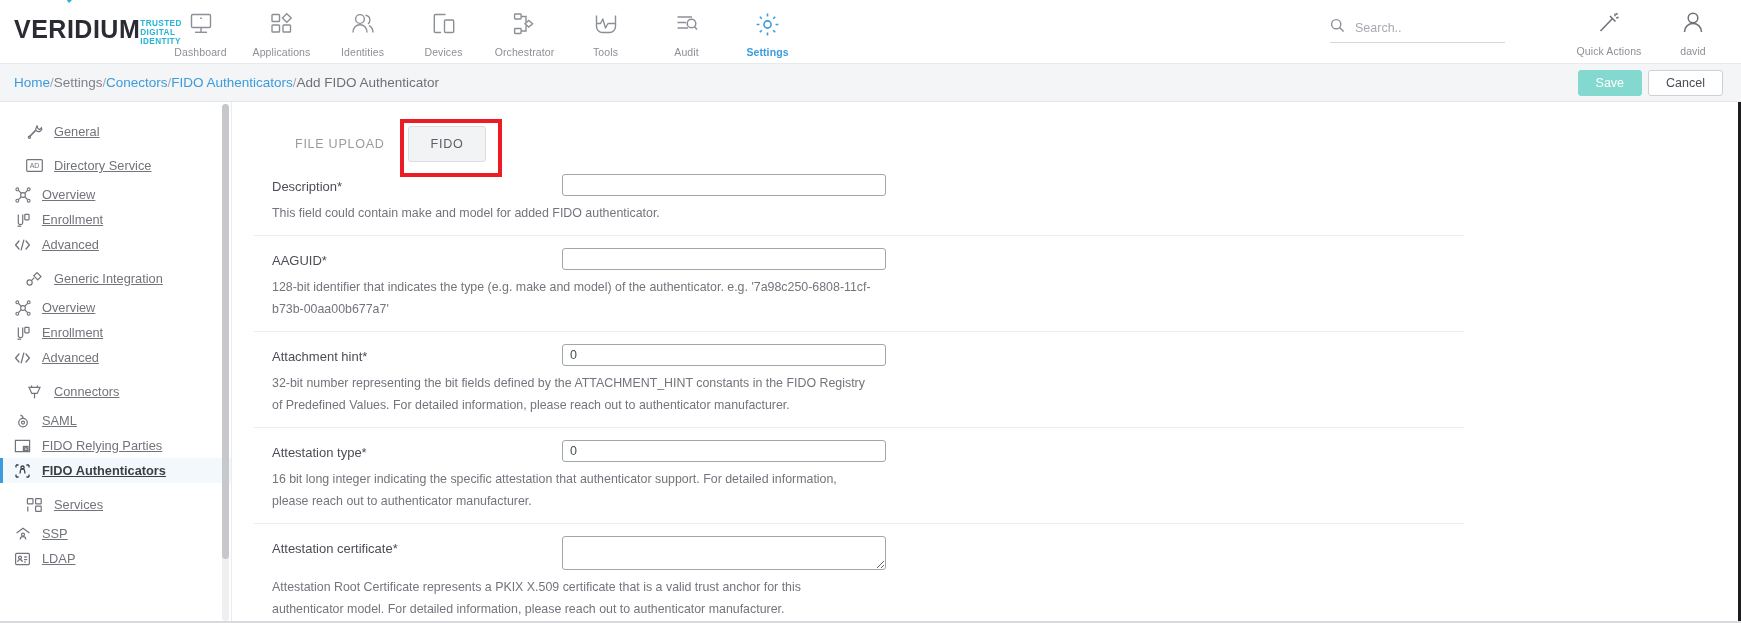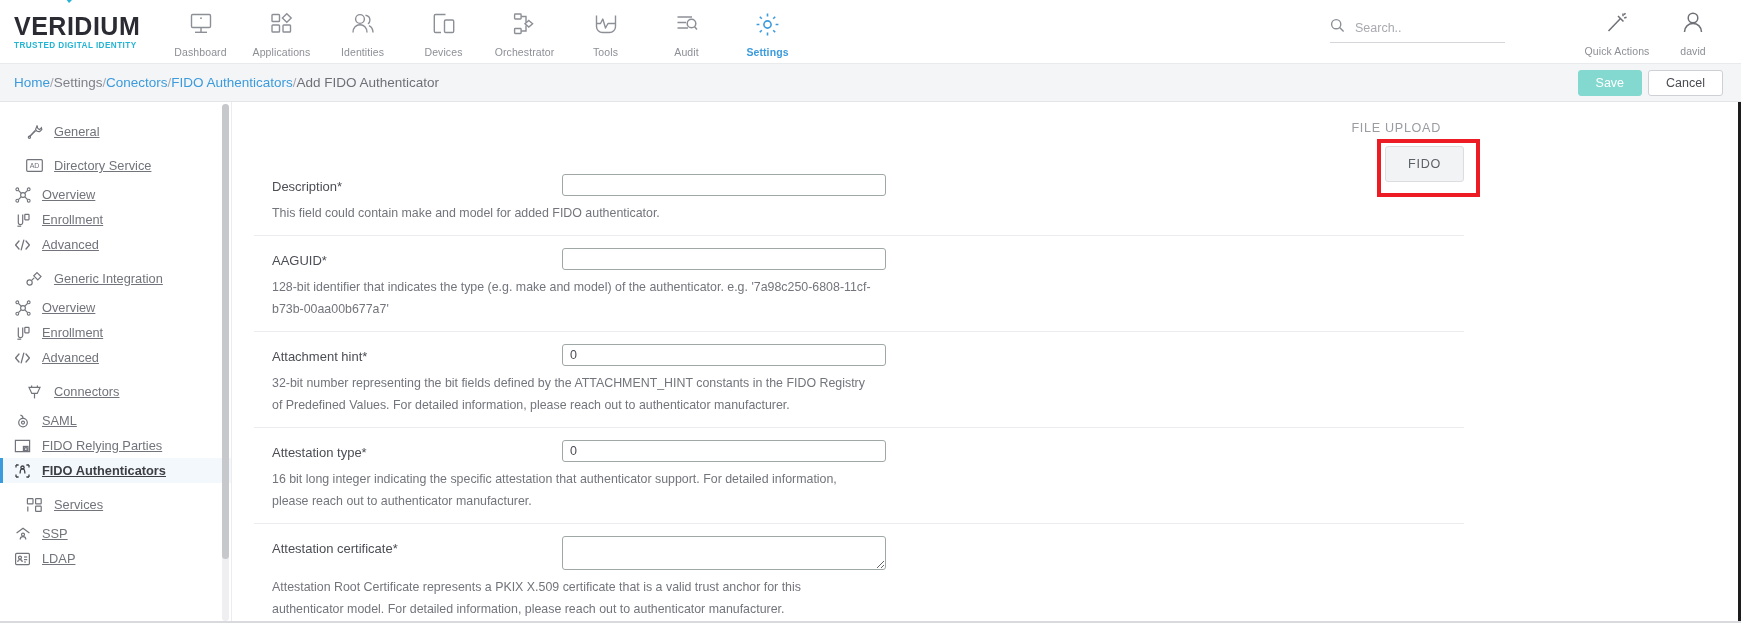--- a/index.html
+++ b/index.html
@@ -15,21 +15,21 @@
     height: 64px;
     background: #ffffff;
     display: flex;
     align-items: center;
     border-bottom: 1px solid #e9eaec;
     position: relative;
   }
   .logo-wrap {
     width: 140px;
     padding-left: 14px;
-    display: flex; flex-direction: column; justify-content: center;
+    display: flex; flex-direction: row; justify-content: flex-start;
   }
   .logo-main {
     font-size: 25px; font-weight: bold; letter-spacing: 0.5px;
     color: #2b2b33; line-height: 1; position: relative; display: inline-block;
   }
   .logo-check {
     position: absolute; left: 62px; top: -9px; width: 20px; height: 14px;
   }
   .logo-sub {
     font-size: 8.2px; font-weight: bold; color: #23b5d3;
@@ -52,21 +52,21 @@
   .search-area.wide { width: 175px; }
   .search-input {
     border: 0; outline: 0; font-size: 12.5px; color: #9a9ca2;
     font-family: "Liberation Sans", sans-serif; width: 120px; background: transparent;
   }
   .search-input::placeholder { color: #a8aab0; }
   .right-actions {
     position: absolute; right: 10px; top: 4px;
     display: flex; align-items: flex-start;
   }
-  .right-actions .navitem { width: 76px; }
+  .right-actions .navitem { width: 76px; margin-left: 8px; }
 
   
   .crumbbar {
     height: 38px; background: #f4f5f7;
     display: flex; align-items: center;
     border-bottom: 1px solid #e4e5e8;
     position: relative;
   }
   .crumbs { display: flex; align-items: center; margin-left: 14px; }
   .crumb { font-size: 13.5px; color: #3b9bdc; cursor: pointer; }
@@ -114,21 +114,21 @@
     background: #c7c8cc; border-radius: 4px;
   }
 
   
   .main {
     flex: 1; background: #ffffff; position: relative;
     padding: 0 0 0 0; overflow: hidden;
   }
   .panel { margin: 8px 0 0 22px; width: 1210px; background: #ffffff; }
 
-  .tabs { display: flex; align-items: flex-end; height: 52px; padding-left: 18px; gap: 0; flex-direction: column; }
+  .tabs { display: flex; align-items: flex-end; height: 52px; padding-left: 18px; gap: 0; }
   .tab {
     font-size: 12.6px; letter-spacing: 0.7px; color: #9a9ca2;
     padding: 10px 22px; cursor: pointer; background: transparent;
     border: 1px solid transparent; border-radius: 3px;
   }
   .tab.selected {
     color: #5e6067; background: #f2f3f5;
     border: 1px solid #dcdde0; font-weight: normal;
   }
   .tab-annot { position: relative; }

